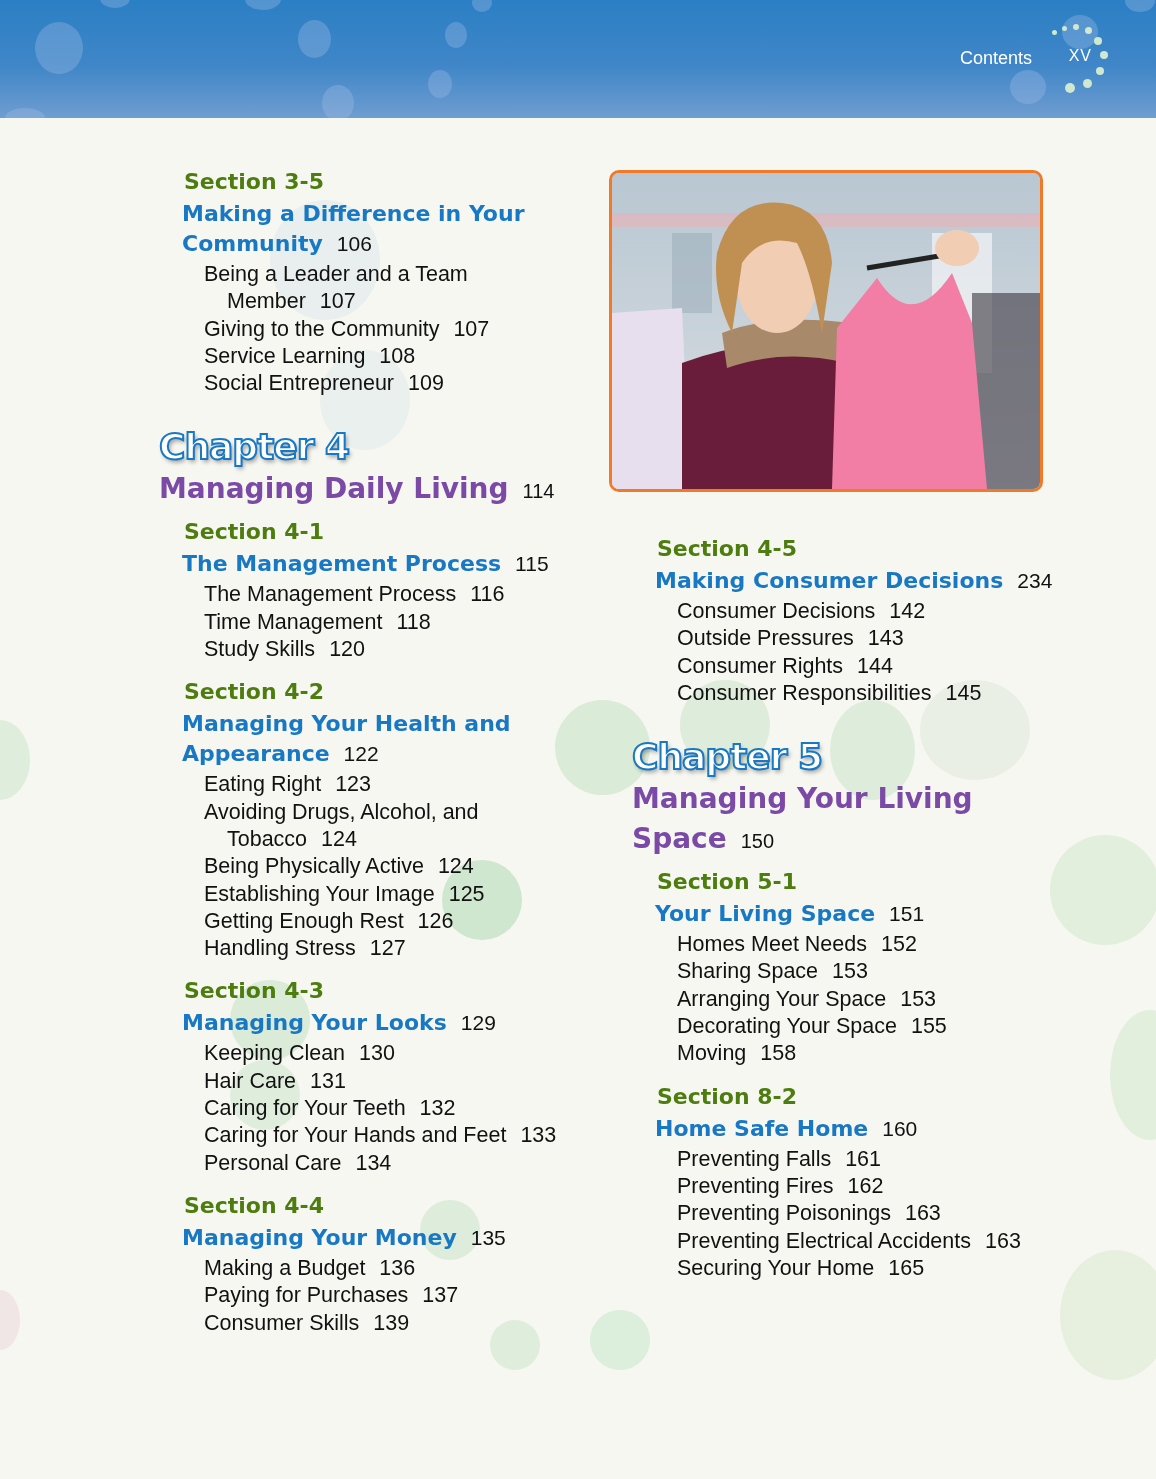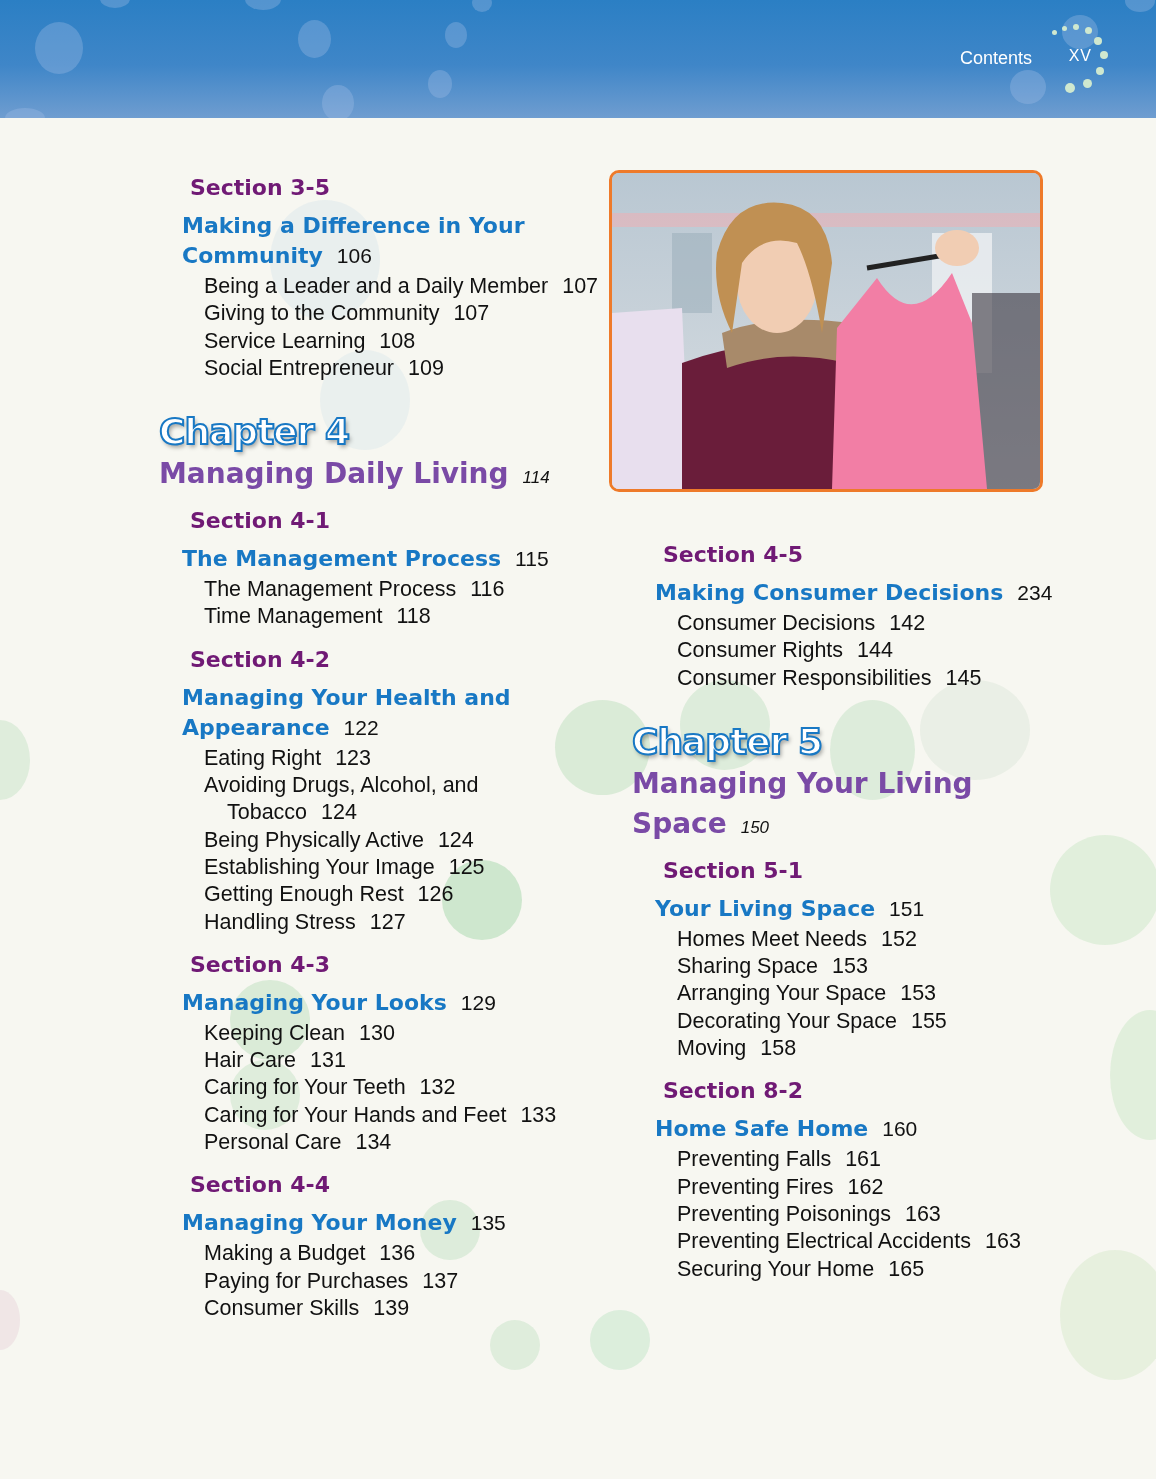--- a/index.html
+++ b/index.html
@@ -23,21 +23,21 @@
     position: absolute; right: 64px; top: 47px; color: #ffffff;
     font-size: 16px; font-weight: normal; letter-spacing: 1px;
   }
   .dot { position: absolute; border-radius: 50%; background: #cfe8cf; }
 
   .bg-bub { position: absolute; border-radius: 50%; }
 
   .col { position: absolute; }
   .section-num {
     font-family: "DejaVu Sans", sans-serif; font-weight: bold;
-    color: #701a75; font-size: 22px; line-height: 30px; margin: 8px;
+    color: #4d7c0f; font-size: 22px; line-height: 30px; margin: 2px;
   }
   .section-title {
     font-family: "DejaVu Sans", sans-serif; font-weight: bold;
     color: #1878c4; font-size: 22px; line-height: 30px; margin: 0;
   }
   .page-num {
     font-family: "Liberation Sans", sans-serif; font-weight: normal;
     color: #111; font-size: 21px; margin-left: 14px;
   }
   .topics { margin: 2px 0 0 22px; padding: 0; list-style: none; }
@@ -52,21 +52,21 @@
     font-family: "DejaVu Sans", sans-serif; font-weight: bold;
     font-size: 36px; color: #ffffff; margin: 0; line-height: 44px;
     -webkit-text-stroke: 2px #1878c4;
     text-shadow: 2px 3px 4px rgba(0,0,0,0.35);
     letter-spacing: -1px;
   }
   .chapter-title {
     font-family: "DejaVu Sans", sans-serif; font-weight: bold;
     color: #7a4aa6; font-size: 28px; line-height: 40px; margin: 0 0 6px 0;
   }
-  .chapter-title .page-num { font-size: 17px; font-style: italic; }
+  .chapter-title .page-num { font-size: 20px; }
   .photo {
     position: absolute; left: 609px; top: 170px; width: 428px; height: 316px;
     border: 3px solid #ee7a2a; border-radius: 10px; overflow: hidden;
     background: #c9d6de;
   }
 </style>
 </head>
 <body>
 
 <div>
@@ -121,38 +121,39 @@
 
 <div class="col" style="left:159px;top:165px;width:440px;">
 
   <div class="section" style="margin-left:23px;">
     <p class="section-num">Section 3-5</p>
     <p class="section-title">
       <span>Making a Difference in Your</span><br>
       <span>Community</span><span class="page-num">106</span>
     </p>
     <ul class="topics">
-      <li><span>Being a Leader and a Daily Member</span><span class="pn">107</span></li>
+      <li><span>Being a Leader and a Team Member</span><span class="pn">107</span></li>
       <li><span>Giving to the Community</span><span class="pn">107</span></li>
       <li><span>Service Learning</span><span class="pn">108</span></li>
       <li><span>Social Entrepreneur</span><span class="pn">109</span></li>
     </ul>
   </div>
 
   <div style="margin-top:28px;">
     <p class="chapter-label">Chapter 4</p>
     <p class="chapter-title"><span>Managing Daily Living</span><span class="page-num">114</span></p>
   </div>
 
   <div class="section" style="margin-left:23px;">
     <p class="section-num">Section 4-1</p>
     <p class="section-title"><span>The Management Process</span><span class="page-num">115</span></p>
     <ul class="topics">
       <li><span>The Management Process</span><span class="pn">116</span></li>
       <li><span>Time Management</span><span class="pn">118</span></li>
+      <li><span>Study Skills</span><span class="pn">120</span></li>
     </ul>
   </div>
 
   <div class="section" style="margin-left:23px;">
     <p class="section-num">Section 4-2</p>
     <p class="section-title">
       <span>Managing Your Health and</span><br>
       <span>Appearance</span><span class="page-num">122</span>
     </p>
     <ul class="topics">
@@ -220,20 +221,21 @@
   </svg>
 </div>
 
 <div class="col" style="left:632px;top:532px;width:500px;">
 
   <div class="section" style="margin-left:23px;">
     <p class="section-num">Section 4-5</p>
     <p class="section-title"><span>Making Consumer Decisions</span><span class="page-num">234</span></p>
     <ul class="topics">
       <li><span>Consumer Decisions</span><span class="pn">142</span></li>
+      <li><span>Outside Pressures</span><span class="pn">143</span></li>
       <li><span>Consumer Rights</span><span class="pn">144</span></li>
       <li><span>Consumer Responsibilities</span><span class="pn">145</span></li>
     </ul>
   </div>
 
   <div style="margin-top:28px;">
     <p class="chapter-label">Chapter 5</p>
     <p class="chapter-title">
       <span>Managing Your Living</span><br>
       <span>Space</span><span class="page-num">150</span>

